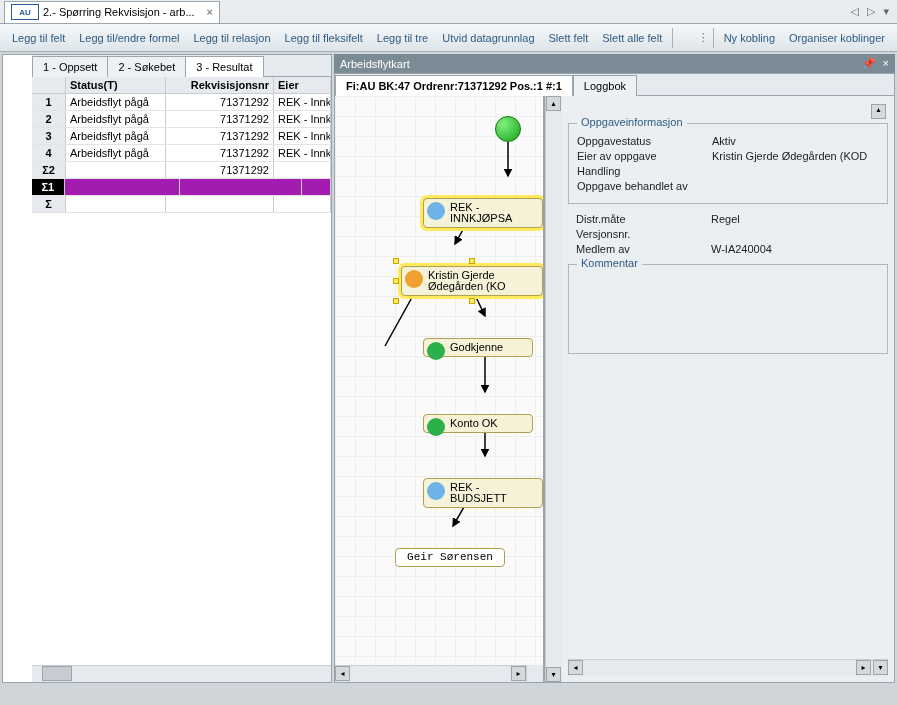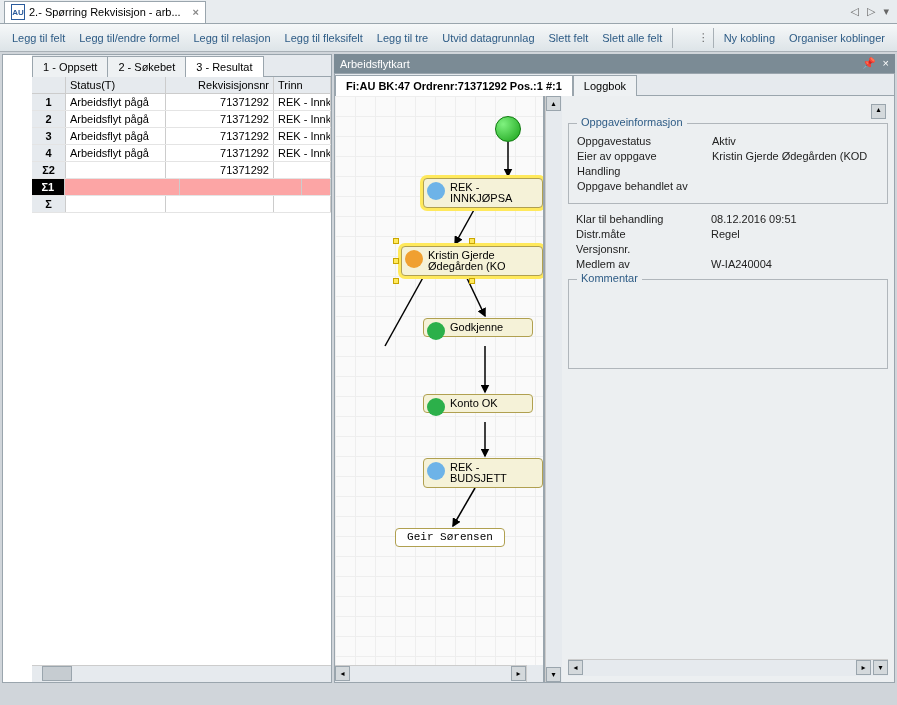--- a/index.html
+++ b/index.html
@@ -1,21 +1,21 @@
 <!DOCTYPE html>
 <html><head>
 <meta charset="utf-8">
 <style>
 * { box-sizing: border-box; margin: 0; padding: 0; font-family: "Segoe UI", Tahoma, sans-serif; font-size: 11px; }
 body { background: #d0d5da; width: 897px; height: 705px; overflow: hidden; }
 
 
 .titlebar { background: #e8ecef; height: 24px; display: flex; align-items: center; border-bottom: 1px solid #9aa5ad; }
 .titletab { background: #fff; border: 1px solid #9aa5ad; border-bottom: none; margin-left: 4px; padding: 2px 6px; display: flex; align-items: center; gap: 4px; height: 22px; }
-.titletab .icon { width: 14px; height: 16px; background:#fff; border:1px solid #2a5b9c; display:flex;align-items:center;justify-content:center;color:#2a5b9c;font-weight:bold;font-size:8px;}
+.titletab .icon { width: 28px; height: 16px; background:#fff; border:1px solid #2a5b9c; display:flex;align-items:center;justify-content:center;color:#2a5b9c;font-weight:bold;font-size:8px;}
 .titletab .close { color:#888; font-weight:bold; margin-left:8px; cursor:pointer;}
 .titlebar .navarrows{margin-left:auto;margin-right:8px;display:flex;gap:8px;color:#666;}
 
 
 .toolbar { background: linear-gradient(#f6f8f9,#dde4e8); height: 28px; border-bottom:1px solid #a8b0b6; display:flex; align-items:center; padding:0 6px; gap:2px;}
 .toolbar .tb { color:#2d5b85; padding:3px 6px; cursor:pointer; white-space:nowrap;}
 .toolbar .sep { width:1px; height:20px; background:#a8b0b6; margin:0 2px;}
 .toolbar .right{margin-left:auto;display:flex;align-items:center;gap:2px;}
 
 
@@ -25,27 +25,27 @@
 
 
 .ltabs{display:flex; border-bottom:1px solid #9aa5ad; background:#e6eaee;}
 .ltab{padding:4px 10px; border:1px solid #9aa5ad; border-bottom:none; background:#eef1f3; margin-right:-1px; cursor:pointer; position:relative; top:1px;}
 .ltab.active{background:#fff;}
 
 
 .table{flex:1; overflow:hidden; display:flex; flex-direction:column;}
 .thead{display:flex; background:#e6eaee; border-bottom:1px solid #ccc;}
 .th,.td,.rownum{border-right:1px solid #ccc; padding:2px 4px; overflow:hidden; white-space:nowrap;}
-.th{font-weight:normal;}
+.th{font-weight:bold;}
 .rownum{width:34px; text-align:center; background:#e6eaee; font-weight:bold;}
 .th.status{width:100px;} .td.status{width:100px;}
 .th.rek{width:108px;text-align:right;} .td.rek{width:108px;text-align:right;}
 .th.trinn{flex:1;} .td.trinn{flex:1;}
 .row{display:flex; border-bottom:1px solid #e4e4e4;}
-.row.sel{background:#fca5a5;color:#fff;gap:20px;}
+.row.sel{background:#a21caf;color:#fff;gap:20px;}
 .row.sel .rownum{background:#000;color:#fff;}
 .tbody{overflow-y:auto;}
 .hscroll{height:17px;background:#e6eaee;border-top:1px solid #ccc;}
 .hscroll .thumb{width:30px;height:15px;background:#c6ccd1;border:1px solid #9aa5ad;margin-left:10px;}
 
 
 .paneltitle{background:#7b8b95;color:#fff;padding:3px 6px;display:flex;align-items:center;}
 .paneltitle .pin{margin-left:auto;display:flex;gap:6px;}
 .panelbody{flex:1;background:#eceff1;border:1px solid #9aa5ad;display:flex;flex-direction:column;}
 
@@ -58,21 +58,21 @@
 .rsplit{flex:1;display:flex;overflow:hidden;}
 .flowpane{width:210px;border-right:2px solid #9aa5ad;display:flex;flex-direction:column;background:#fff;}
 .infopane{flex:1;display:flex;flex-direction:column;background:#eceff1;padding:6px;}
 
 
 .canvas{flex:1;position:relative;overflow:hidden;
   background-color:#fafafa;
   background-image:linear-gradient(#eee 1px,transparent 1px),linear-gradient(90deg,#eee 1px,transparent 1px);
   background-size:20px 20px;
 }
-.node{position:absolute;background:#f5f2d8;border:1px solid #b0a050;border-radius:4px;padding:3px 6px 3px 26px;font-size:10px;min-width:110px;}
+.node{position:absolute;background:#f5f2d8;border:1px solid #b0a050;border-radius:4px;padding:3px 6px 3px 26px;font-size:10px;min-width:110px;margin-top:20px;}
 .node .nicon{position:absolute;left:3px;top:3px;width:18px;height:18px;border-radius:50%;}
 .node.yellow{box-shadow:0 0 0 3px #ffe95c;}
 .node .label{line-height:11px;}
 .person{background:#6db3e8;}
 .green{background:#2cb04a;}
 .play{background:#f0a030;}
 .startnode{position:absolute;width:26px;height:26px;border-radius:50%;background:radial-gradient(circle at 30% 30%,#7ff27f,#18a018);border:1px solid #0c7a0c;}
 
 .scrollv{width:17px;background:#e6eaee;border-left:1px solid #ccc;}
 .scrollh{height:17px;background:#e6eaee;border-top:1px solid #ccc;display:flex;}
@@ -136,21 +136,21 @@
     <div class="ltabs">
       <div class="ltab">1 - Oppsett</div>
       <div class="ltab">2 - Søkebet</div>
       <div class="ltab active">3 - Resultat</div>
     </div>
     <div class="table">
       <div class="thead">
         <div class="rownum">&nbsp;</div>
         <div class="th status">Status(T)</div>
         <div class="th rek">Rekvisisjonsnr</div>
-        <div class="th trinn">Trinn</div>
+        <div class="th trinn">Eier</div>
       </div>
       <div class="tbody" id="tbody">
           <div class="row">
             <div class="rownum">1</div>
             <div class="td status">Arbeidsflyt pågå</div>
             <div class="td rek">71371292</div>
             <div class="td trinn">REK - Innk</div>
           </div>
           <div class="row">
             <div class="rownum">2</div>
@@ -300,24 +300,20 @@
                 <div class="v"></div>
               </div>
             <div class="kv">
                 <div class="k">Oppgave behandlet av</div>
                 <div class="v"></div>
               </div>
           </div>
 
           <div style="padding:4px 8px;">
             <div class="kv">
-                <div class="k">Klar til behandling</div>
-                <div class="v">08.12.2016 09:51</div>
-              </div>
-            <div class="kv">
                 <div class="k">Distr.måte</div>
                 <div class="v">Regel</div>
               </div>
             <div class="kv">
                 <div class="k">Versjonsnr.</div>
                 <div class="v"></div>
               </div>
             <div class="kv">
                 <div class="k">Medlem av</div>
                 <div class="v">W-IA240004</div>

